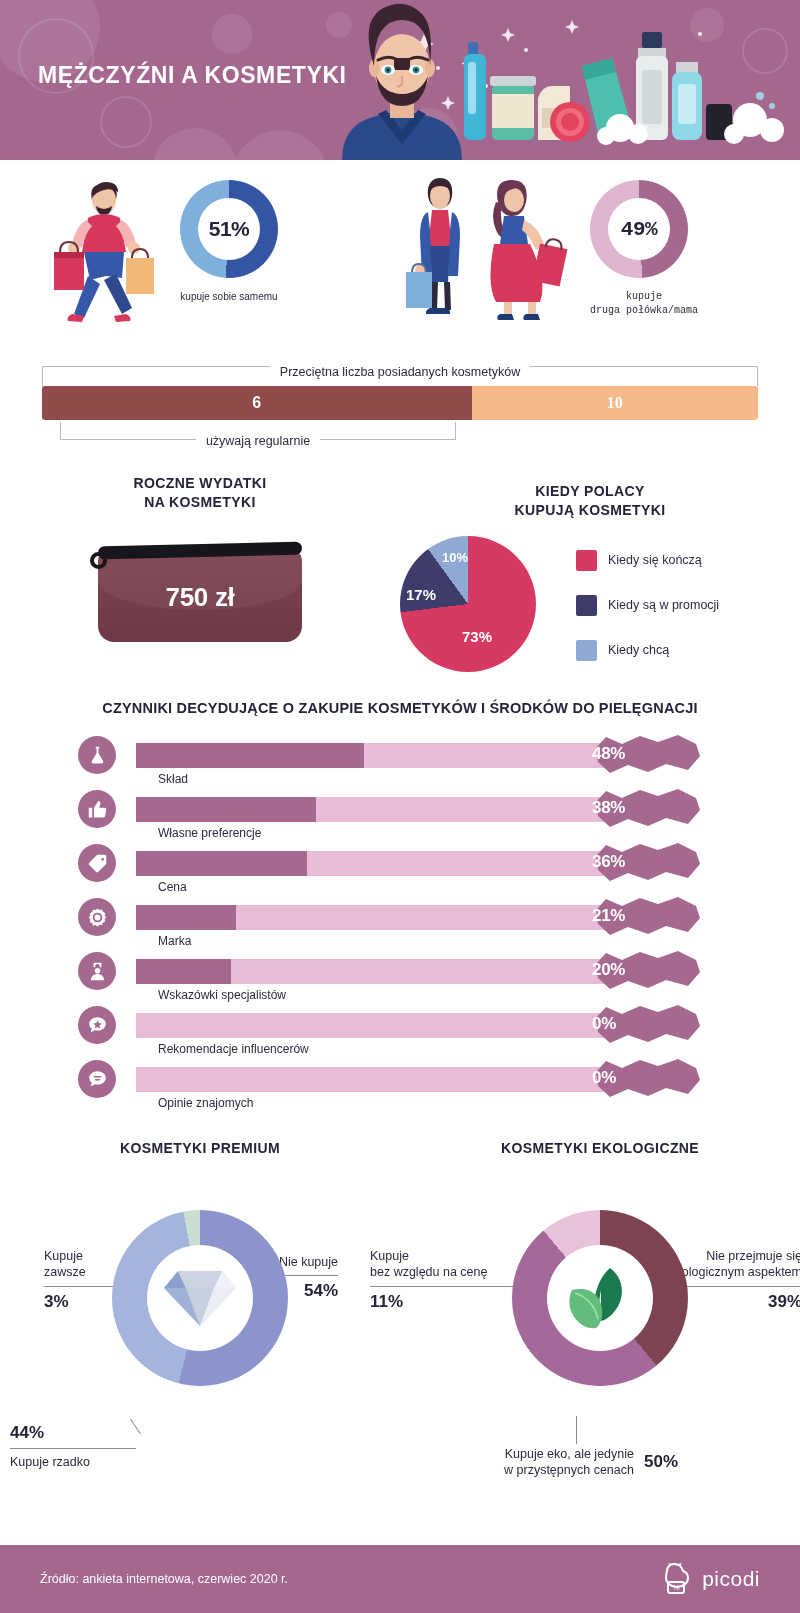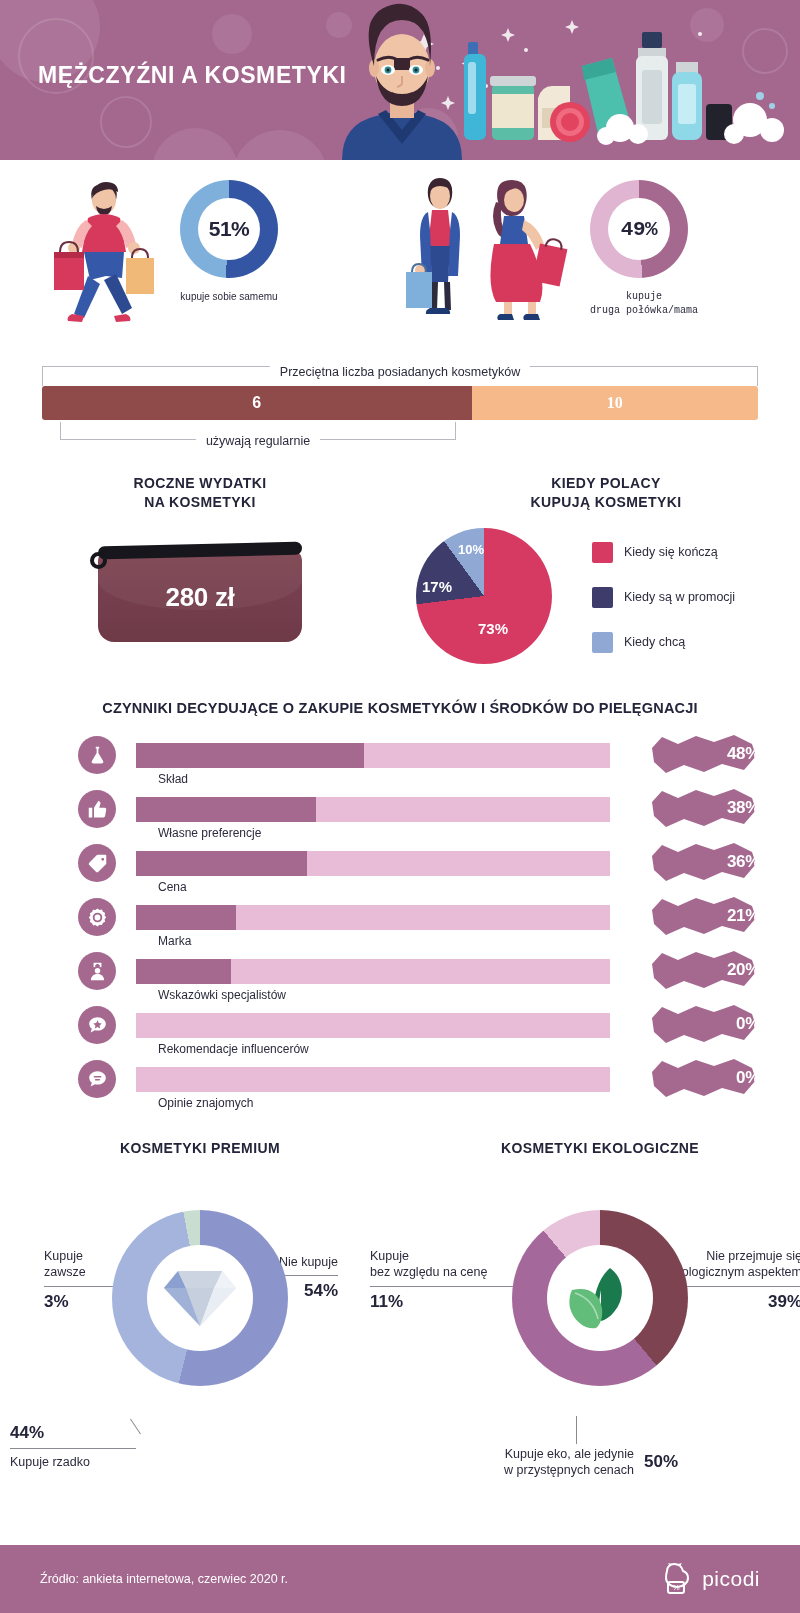--- a/index.html
+++ b/index.html
@@ -128,22 +128,22 @@
   .ftrack {
     position: absolute; left: 136px; top: 7px; width: 474px; height: 25px;
     background: #e8bcd7;
   }
   .ffill { height: 100%; background: #a5698f; }
   .flabel {
     position: absolute; left: 158px; top: 36px;
     font-size: 12px; color: #2b2b3d;
   }
   .fpct {
-    position: absolute; left: 648px; top: -4px; width: 112px; height: 44px;
-    display: flex; align-items: center; justify-content: flex-end;
+    position: absolute; left: 592px; top: -4px; width: 112px; height: 44px;
+    display: flex; align-items: center; justify-content: flex-start;
   }
   .fpct svg { position: absolute; inset: 0; width: 100%; height: 100%; }
   .fpct span {
     position: relative; z-index: 2; font-size: 17px; font-weight: bold;
     color: #fff; letter-spacing: -.3px;
   }
 
   
   .sec-bottom { position: relative; height: 300px; margin-top: 10px; }
   .half { position: absolute; top: 0; margin-top: 16px; }
@@ -370,25 +370,25 @@
   <div class="sec-mid">
 
     <div style="position:absolute;left:30px;top:6px;width:340px;">
       <div class="blk-title" style="white-space:pre-line;">ROCZNE WYDATKI
 NA KOSMETYKI</div>
       <div class="purse">
         <div class="purse-body"></div>
         <div class="purse-hi"></div>
         <div class="purse-zip"></div>
         <div class="purse-pull"></div>
-        <div class="purse-val">280 zł</div>
-      </div>
-    </div>
-
-    <div style="position:absolute;left:400px;top:6px;width:380px;margin-left:16px;">
+        <div class="purse-val">750 zł</div>
+      </div>
+    </div>
+
+    <div style="position:absolute;left:400px;top:14px;width:380px;">
       <div class="blk-title">KIEDY POLACY<br>KUPUJĄ KOSMETYKI</div>
       <div class="pie-row">
         <div style="width:150px;position:relative;">
           <div class="pie" style="background:conic-gradient(#d63a63 0deg 263deg, #3d3c6b 263deg 324deg, #8fa8d4 324deg 360deg);">
             <div class="pie-lab" style="left:62px;top:92px;">73%</div>
             <div class="pie-lab" style="left:6px;top:50px;">17%</div>
             <div class="pie-lab" style="left:42px;top:14px;font-size:13px;">10%</div>
           </div>
         </div>
         <div class="legend">

